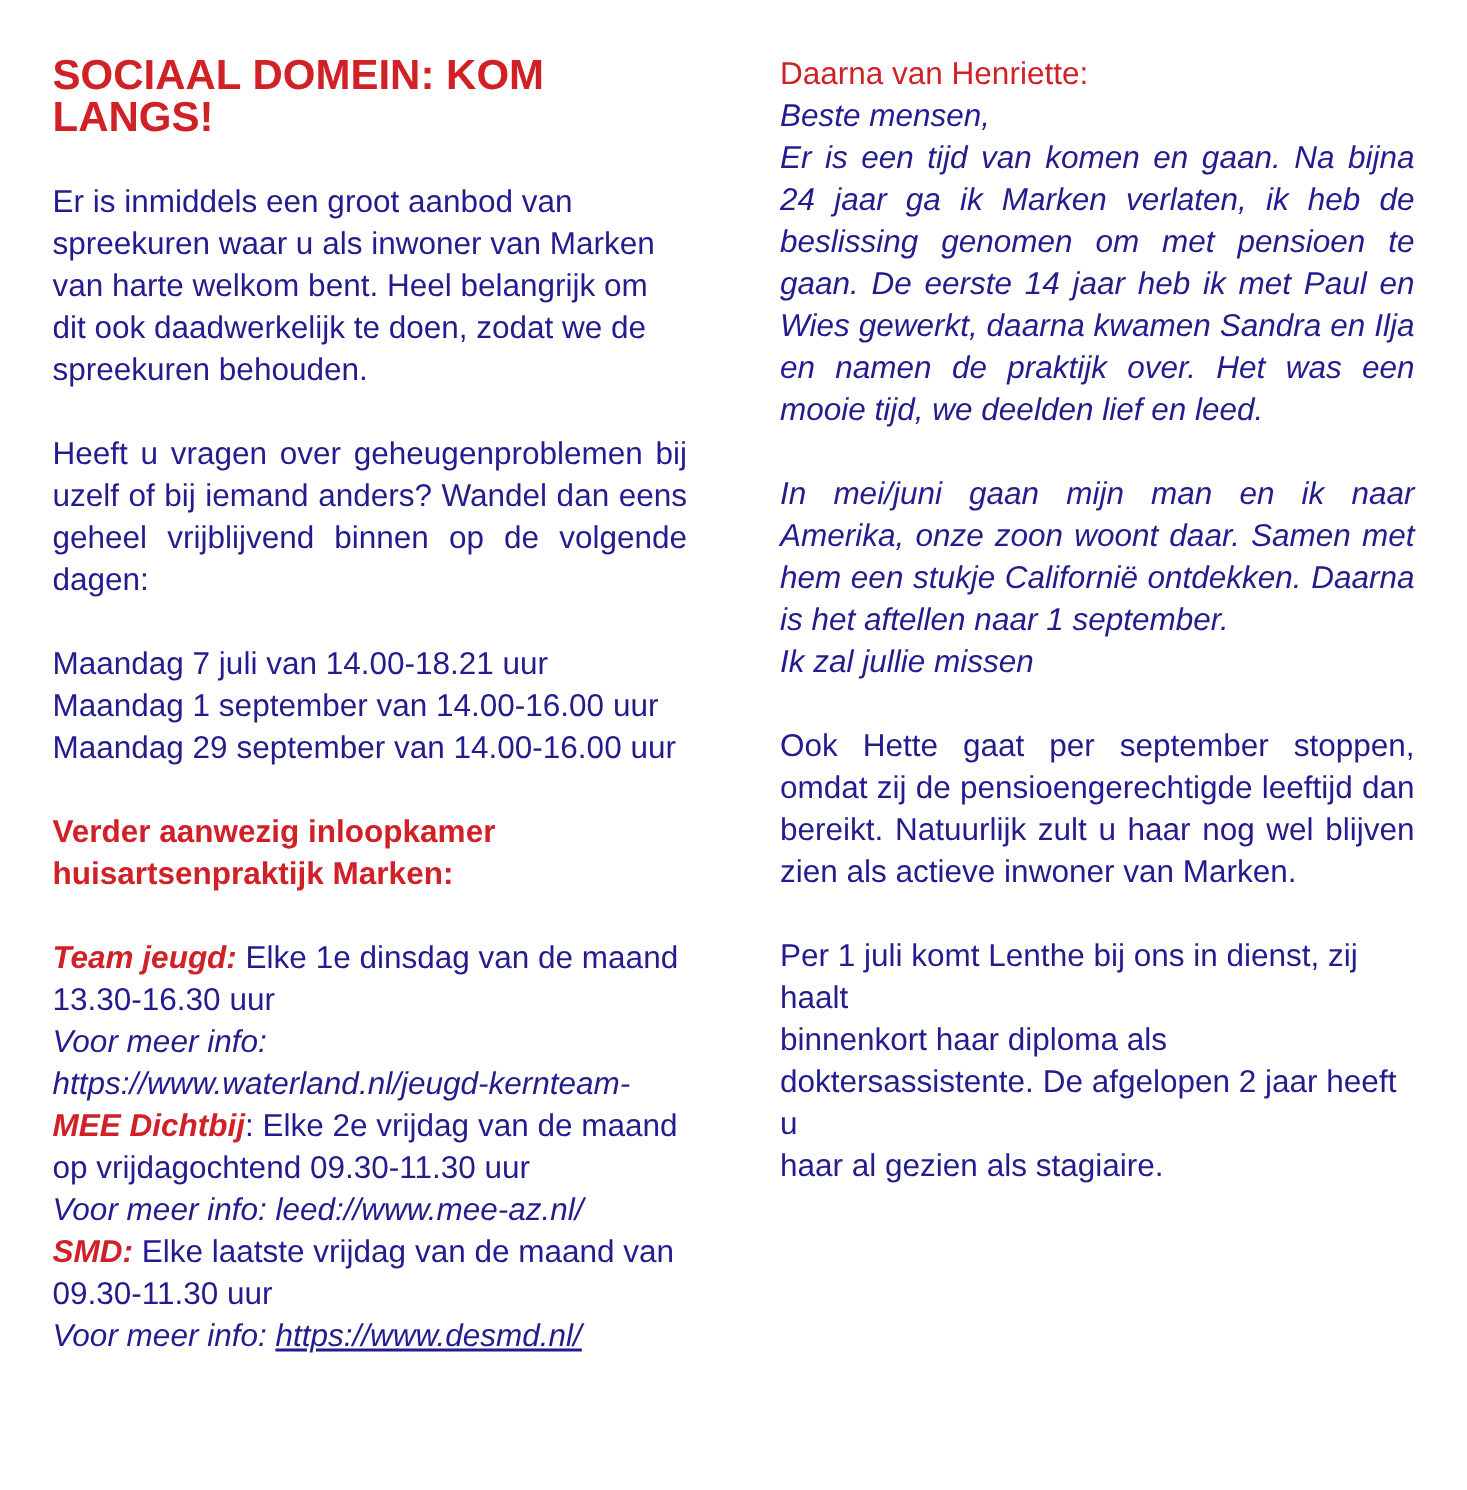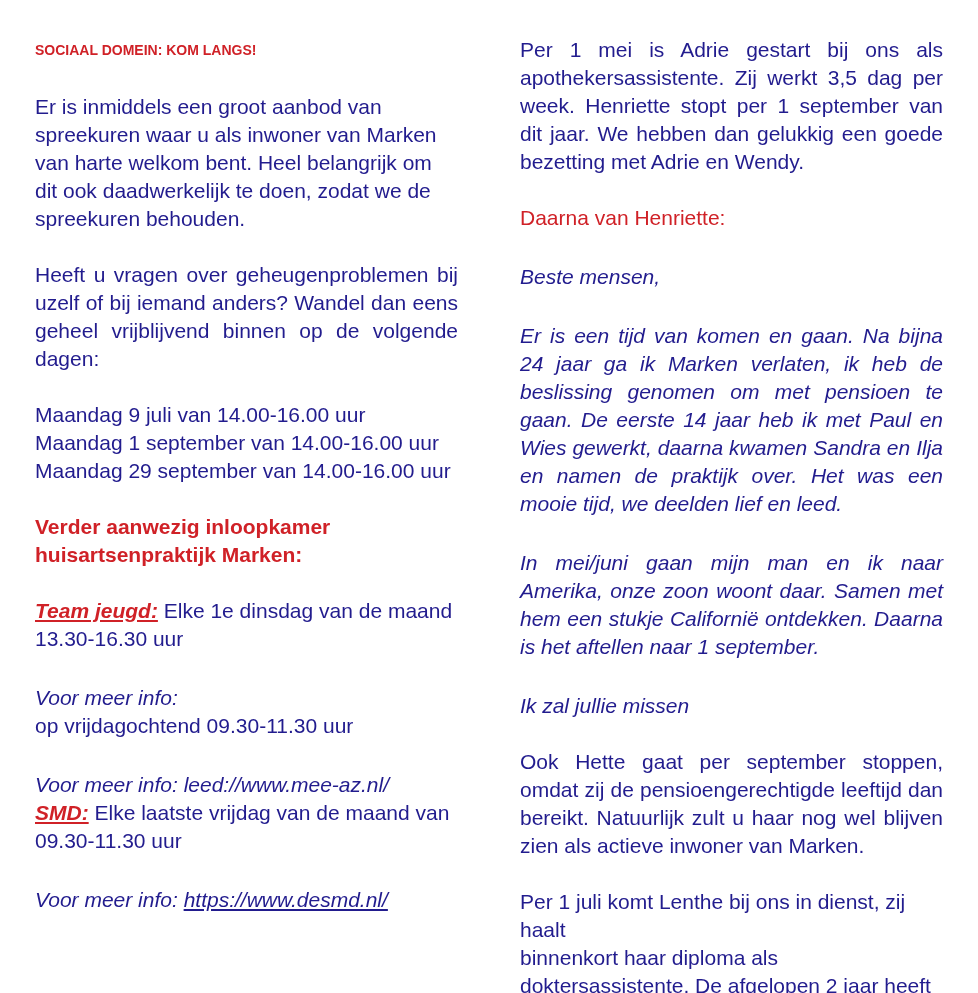--- a/index.html
+++ b/index.html
@@ -19,94 +19,96 @@
   .col {
     font-size: 21px;
     line-height: 28px;
   }
   .col-left  { width: 423px; }
   .col-right { width: 423px; }
 
   .heading {
     color: #d02127;
     font-weight: bold;
-    font-size: 14px;
+    font-size: 28px;
     margin-bottom: 29px;
   }
   .red-bold {
     color: #d02127;
     font-weight: bold;
   }
   .red {
     color: #d02127;
   }
   .red-bi {
     color: #d02127;
     font-weight: bold;
     font-style: italic;
-    text-decoration: underline;
   }
   .block   { margin-bottom: 28px; }
   .justify { text-align: justify; }
   .prelines { white-space: pre-line; }
-  .italic  { font-style: italic; margin-top: 31px; }
+  .italic  { font-style: italic; }
   .underline { text-decoration: underline; }
   .line { min-height: 28px; }
 </style>
 </head>
 <body>
 
 <div class="page">
 
   <div class="col col-left">
 
     <div class="heading">SOCIAAL DOMEIN: KOM LANGS!</div>
 
     <div class="block">Er is inmiddels een groot aanbod van spreekuren waar u als inwoner van Marken van harte welkom bent. Heel belangrijk om dit ook daadwerkelijk te doen, zodat we de spreekuren behouden.</div>
 
 
     <div class="block justify">Heeft u vragen over geheugenproblemen bij uzelf of bij iemand anders? Wandel dan eens geheel vrijblijvend binnen op de volgende dagen:</div>
 
     <div class="block">
-      <div class="line">Maandag 9 juli van 14.00-16.00 uur</div>
+      <div class="line">Maandag 7 juli van 14.00-18.21 uur</div>
       <div class="line">Maandag 1 september van 14.00-16.00 uur</div>
       <div class="line">Maandag 29 september van 14.00-16.00 uur</div>
     </div>
 
     <div class="block red-bold prelines">Verder aanwezig inloopkamer
 huisartsenpraktijk Marken:</div>
 
     <div>
 
       <div class="line">
         <span class="red-bi">Team jeugd:</span><span> Elke 1e dinsdag van de maand</span>
       </div>
       <div class="line">13.30-16.30 uur</div>
       <div class="line italic">Voor meer info:</div>
+      <div class="line italic">https://www.waterland.nl/jeugd-kernteam-</div>
 
+      <div class="line">
+        <span class="red-bi">MEE Dichtbij</span><span>: Elke 2e vrijdag van de maand</span>
+      </div>
       <div class="line">op vrijdagochtend 09.30-11.30 uur</div>
       <div class="line italic">
         <span>Voor meer info: </span><span>leed://www.mee-az.nl/</span>
       </div>
 
       <div class="line">
         <span class="red-bi">SMD:</span><span> Elke laatste vrijdag van de maand van</span>
       </div>
       <div class="line">09.30-11.30 uur</div>
       <div class="line italic">
         <span>Voor meer info: </span><span class="underline">https://www.desmd.nl/</span>
       </div>
 
     </div>
   </div>
 
   <div class="col col-right">
 
 
-    <div class="block justify">Per 1 mei is Adrie gestart bij ons als apothekersassistente. Zij werkt 3,5 dag per week. Henriette stopt per 1 september van dit jaar. We hebben dan gelukkig een goede bezetting met Adrie en Wendy.</div>
 
     <div>
       <div class="line red">Daarna van Henriette:</div>
       <div class="line italic">Beste mensen,</div>
       <div class="block justify italic">Er is een tijd van komen en gaan. Na bijna 24 jaar ga ik Marken verlaten, ik heb de beslissing genomen om met pensioen te gaan. De eerste 14 jaar heb ik met Paul en Wies gewerkt, daarna kwamen Sandra en Ilja en namen de praktijk over. Het was een mooie tijd, we deelden lief en leed.</div>
     </div>
 
     <div>
       <div class="justify italic">In mei/juni gaan mijn man en ik naar Amerika, onze zoon woont daar. Samen met hem een stukje Californië ontdekken. Daarna is het aftellen naar 1 september.</div>
       <div class="block line italic">Ik zal jullie missen</div>

